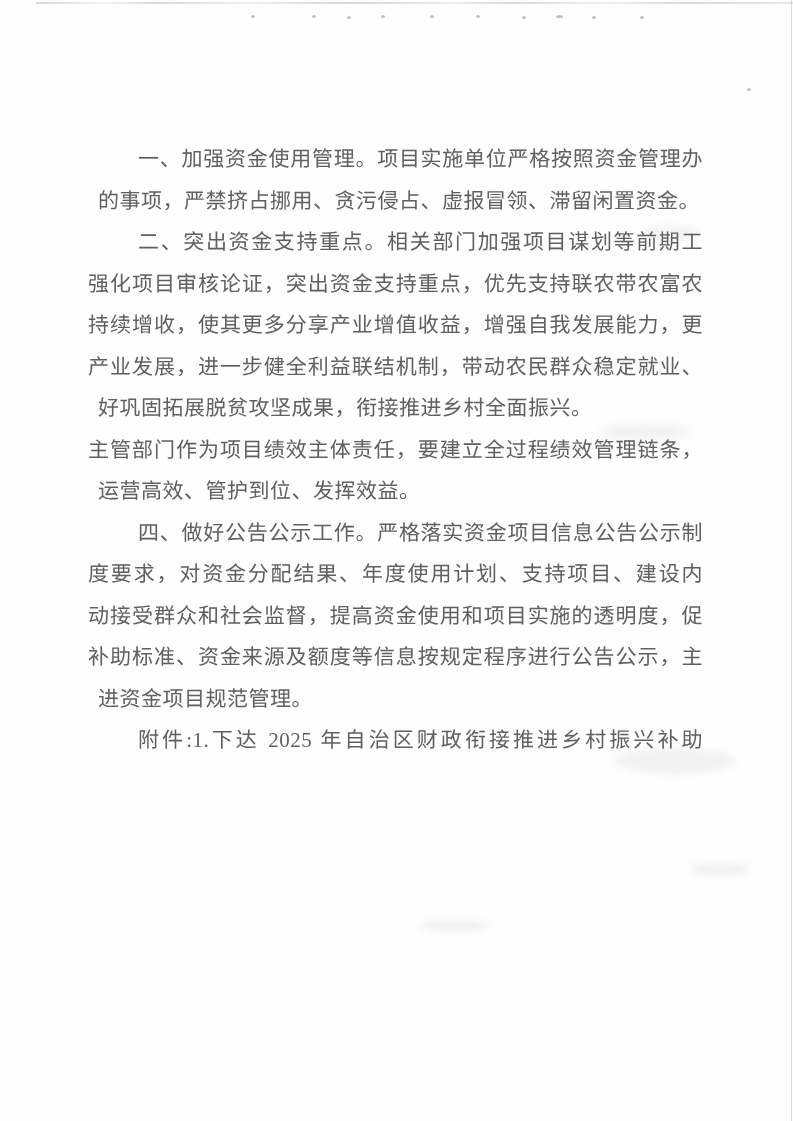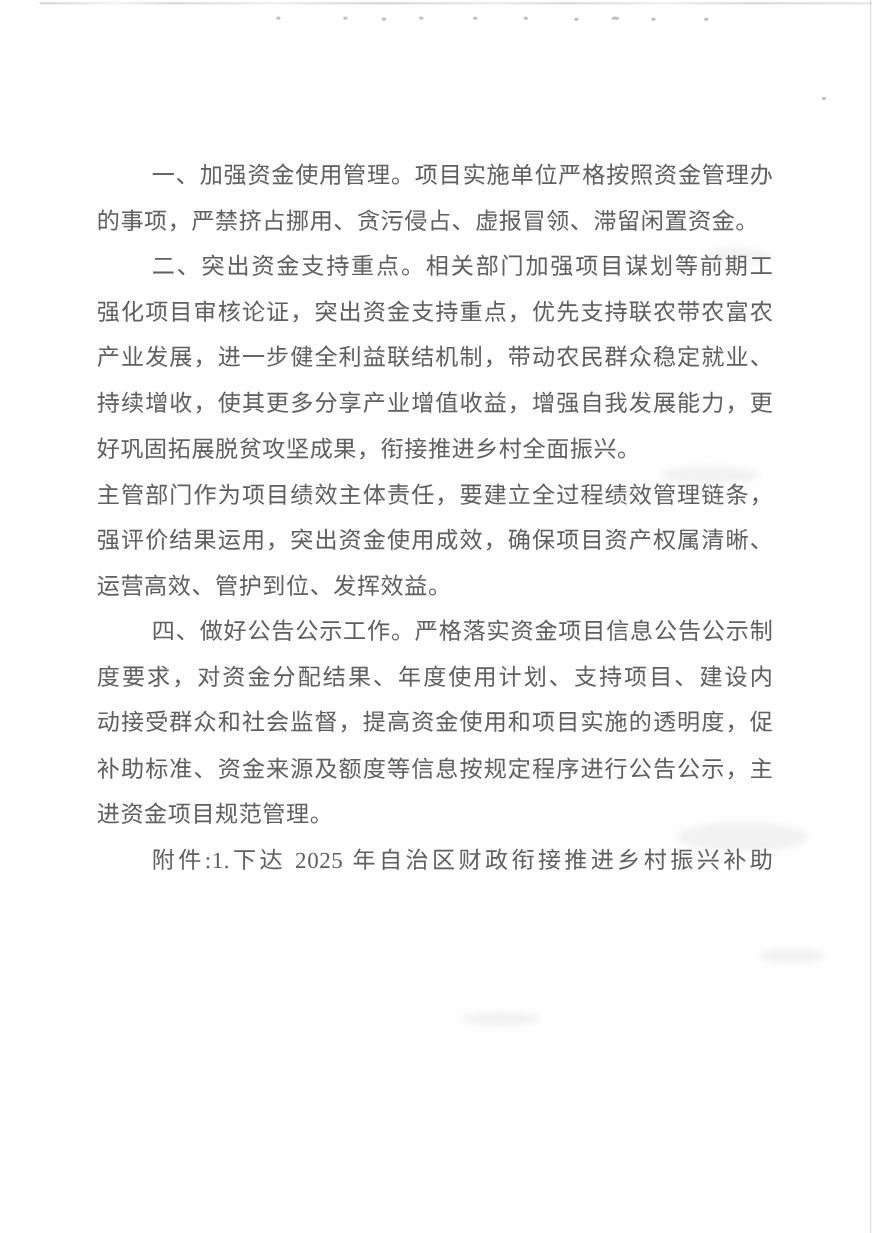--- a/index.html
+++ b/index.html
@@ -37,20 +37,21 @@
     text-justify: inter-character;
     white-space: normal;
     overflow: hidden;
   }
   .line.first {
     text-indent: 50px;
   }
   .line.last-left {
     text-align: right;
     text-align-last: left;
+    margin-left: 10px;
   }
   
   .artifact {
     position: absolute;
     pointer-events: none;
   }
   .top-edge-line {
     top: 2px;
     left: 36px;
     right: 0;
@@ -103,25 +104,24 @@
   <div class="artifact smudge" style="left:600px; top:424px; width:90px; height:16px;"></div>
   <div class="artifact smudge" style="left:615px; top:748px; width:120px; height:26px;"></div>
   <div class="artifact smudge" style="left:420px; top:920px; width:70px; height:12px;"></div>
   <div class="artifact smudge" style="left:690px; top:862px; width:60px; height:14px;"></div>
 
   <div class="doc-content" id="doc-content">
       <div class="line first">一、加强资金使用管理。项目实施单位严格按照资金管理办</div>
       <div class="line last-left">的事项，严禁挤占挪用、贪污侵占、虚报冒领、滞留闲置资金。</div>
       <div class="line first">二、突出资金支持重点。相关部门加强项目谋划等前期工作，</div>
       <div class="line">强化项目审核论证，突出资金支持重点，优先支持联农带农富农</div>
+      <div class="line">持续增收，使其更多分享产业增值收益，增强自我发展能力，更</div>
       <div class="line">产业发展，进一步健全利益联结机制，带动农民群众稳定就业、</div>
-      <div class="line">持续增收，使其更多分享产业增值收益，增强自我发展能力，更</div>
       <div class="line last-left">好巩固拓展脱贫攻坚成果，衔接推进乡村全面振兴。</div>
       <div class="line">主管部门作为项目绩效主体责任，要建立全过程绩效管理链条，</div>
-      <div class="line">强评价结果运用，突出资金使用成效，确保项目资产权属清晰、</div>
       <div class="line last-left">运营高效、管护到位、发挥效益。</div>
       <div class="line first">四、做好公告公示工作。严格落实资金项目信息公告公示制</div>
       <div class="line">度要求，对资金分配结果、年度使用计划、支持项目、建设内容、</div>
       <div class="line">动接受群众和社会监督，提高资金使用和项目实施的透明度，促</div>
       <div class="line">补助标准、资金来源及额度等信息按规定程序进行公告公示，主</div>
       <div class="line last-left">进资金项目规范管理。</div>
       <div class="line first">附件:1.下达 2025 年自治区财政衔接推进乡村振兴补助</div>
     </div>
 
 </div>

